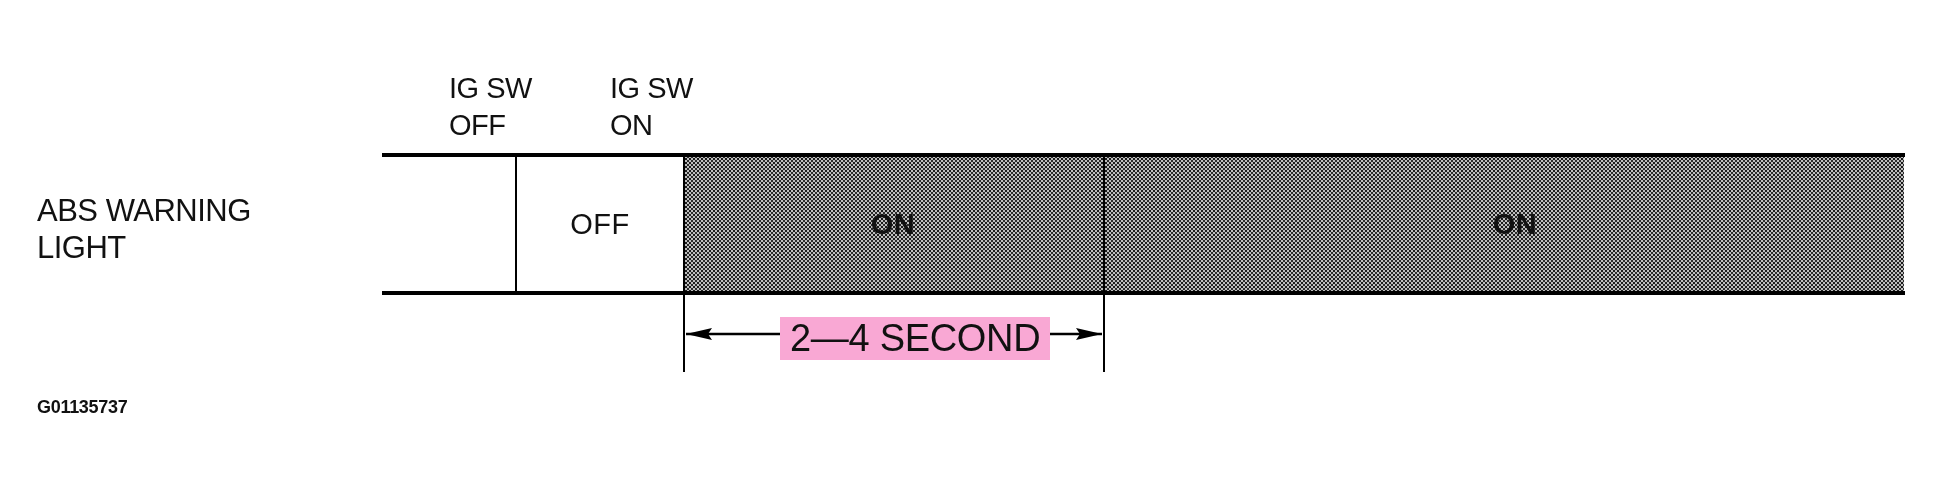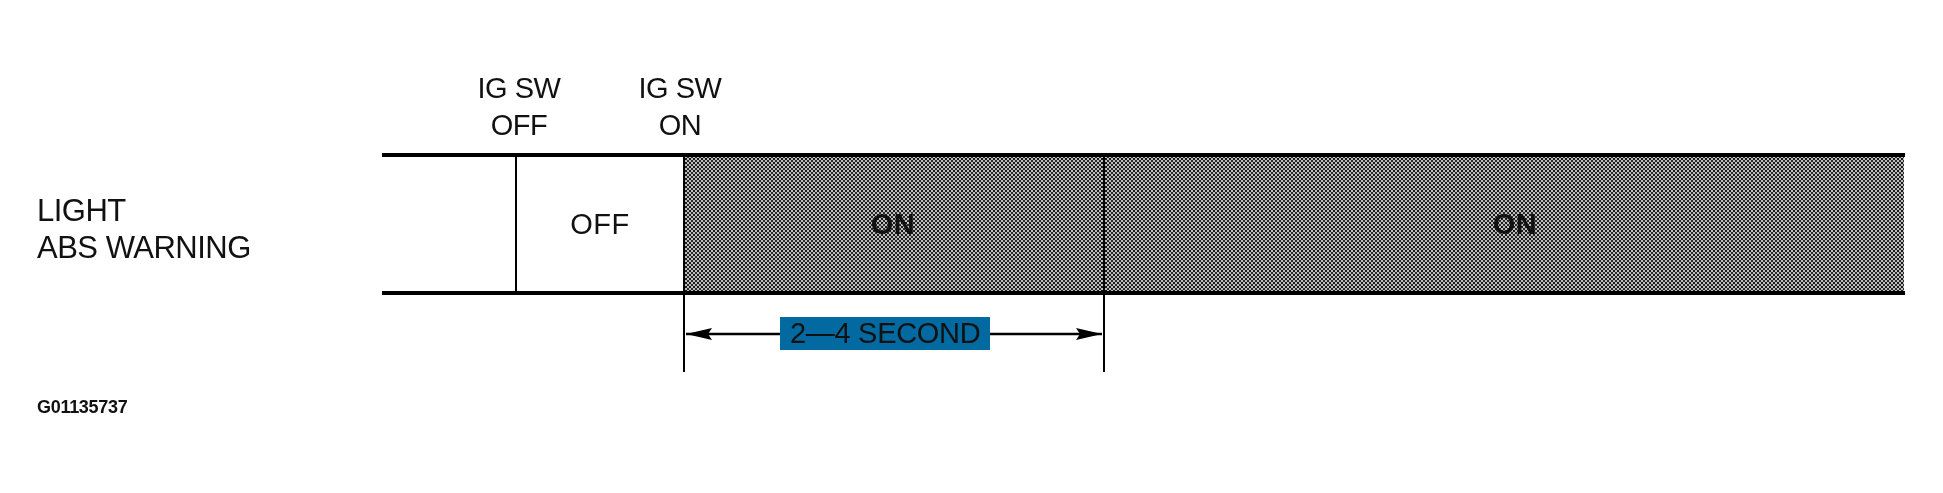--- a/index.html
+++ b/index.html
@@ -1,41 +1,41 @@
 <!DOCTYPE html>
 <html><head>
 <meta charset="utf-8">
 <style>
   html, body { margin: 0; padding: 0; background: #ffffff; }
   body { width: 1943px; height: 493px; position: relative; overflow: hidden;
          font-family: "Liberation Sans", "DejaVu Sans", sans-serif; color: #111; }
   .abs { position: absolute; }
   .lbl { font-size: 31px; line-height: 37px; letter-spacing: -0.5px; }
   .sig-label { left: 37px; top: 192px; width: 300px; }
-  .col-label { text-align: center; font-size: 29px; line-height: 37px; width: 140px; letter-spacing: -0.5px; }
+  .col-label { text-align: left; font-size: 29px; line-height: 37px; width: 140px; letter-spacing: -0.5px; }
   .hline { height: 4px; background: #000; }
   .vline { width: 2px; background: #000; }
   .shade {
     background-color: #bdbdbd;
     background-image:
       radial-gradient(#1a1a1a 0.9px, transparent 1.3px),
       radial-gradient(#2a2a2a 0.9px, transparent 1.3px);
     background-size: 4px 4px, 4px 4px;
     background-position: 0 0, 2px 2px;
   }
   .seg-text { font-size: 29px; text-align: center; letter-spacing: 0.5px; }
-  .dim-text { font-size: 29px; background: #0369a1; padding: 0 10px; letter-spacing: -0.3px; white-space: nowrap; }
+  .dim-text { font-size: 38px; background: #f9a8d4; padding: 0 10px; letter-spacing: -0.3px; white-space: nowrap; }
   .code { font-size: 18px; font-weight: bold; left: 37px; top: 397px; letter-spacing: -0.3px; }
 </style>
 </head>
 <body>
 
 <div class="abs lbl sig-label">
+  <div>ABS WARNING</div>
   <div>LIGHT</div>
-  <div>ABS WARNING</div>
 </div>
 
 <div class="abs col-label" style="left:449px; top:70px;">
   <div>IG SW</div>
   <div>OFF</div>
 </div>
 <div class="abs col-label" style="left:610px; top:70px;">
   <div>IG SW</div>
   <div>ON</div>
 </div>

